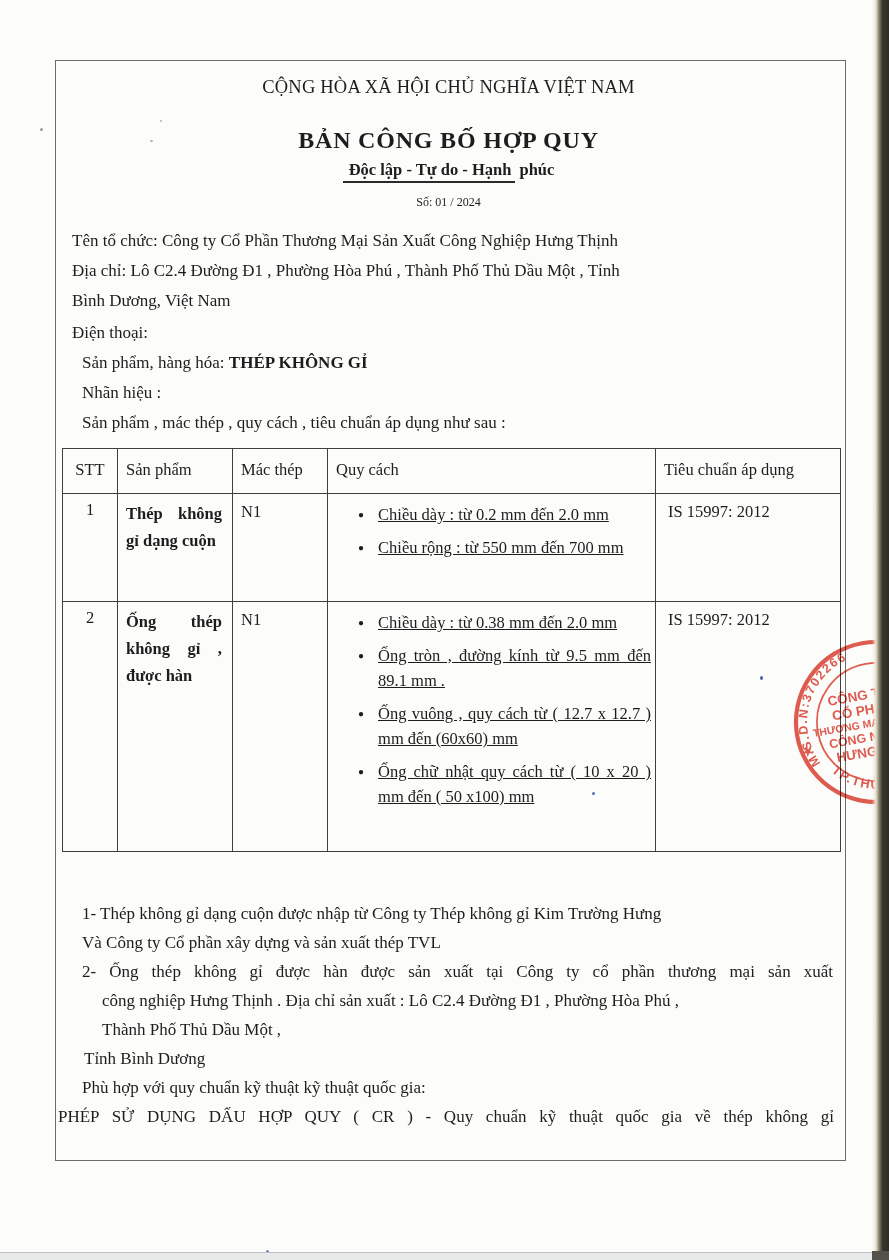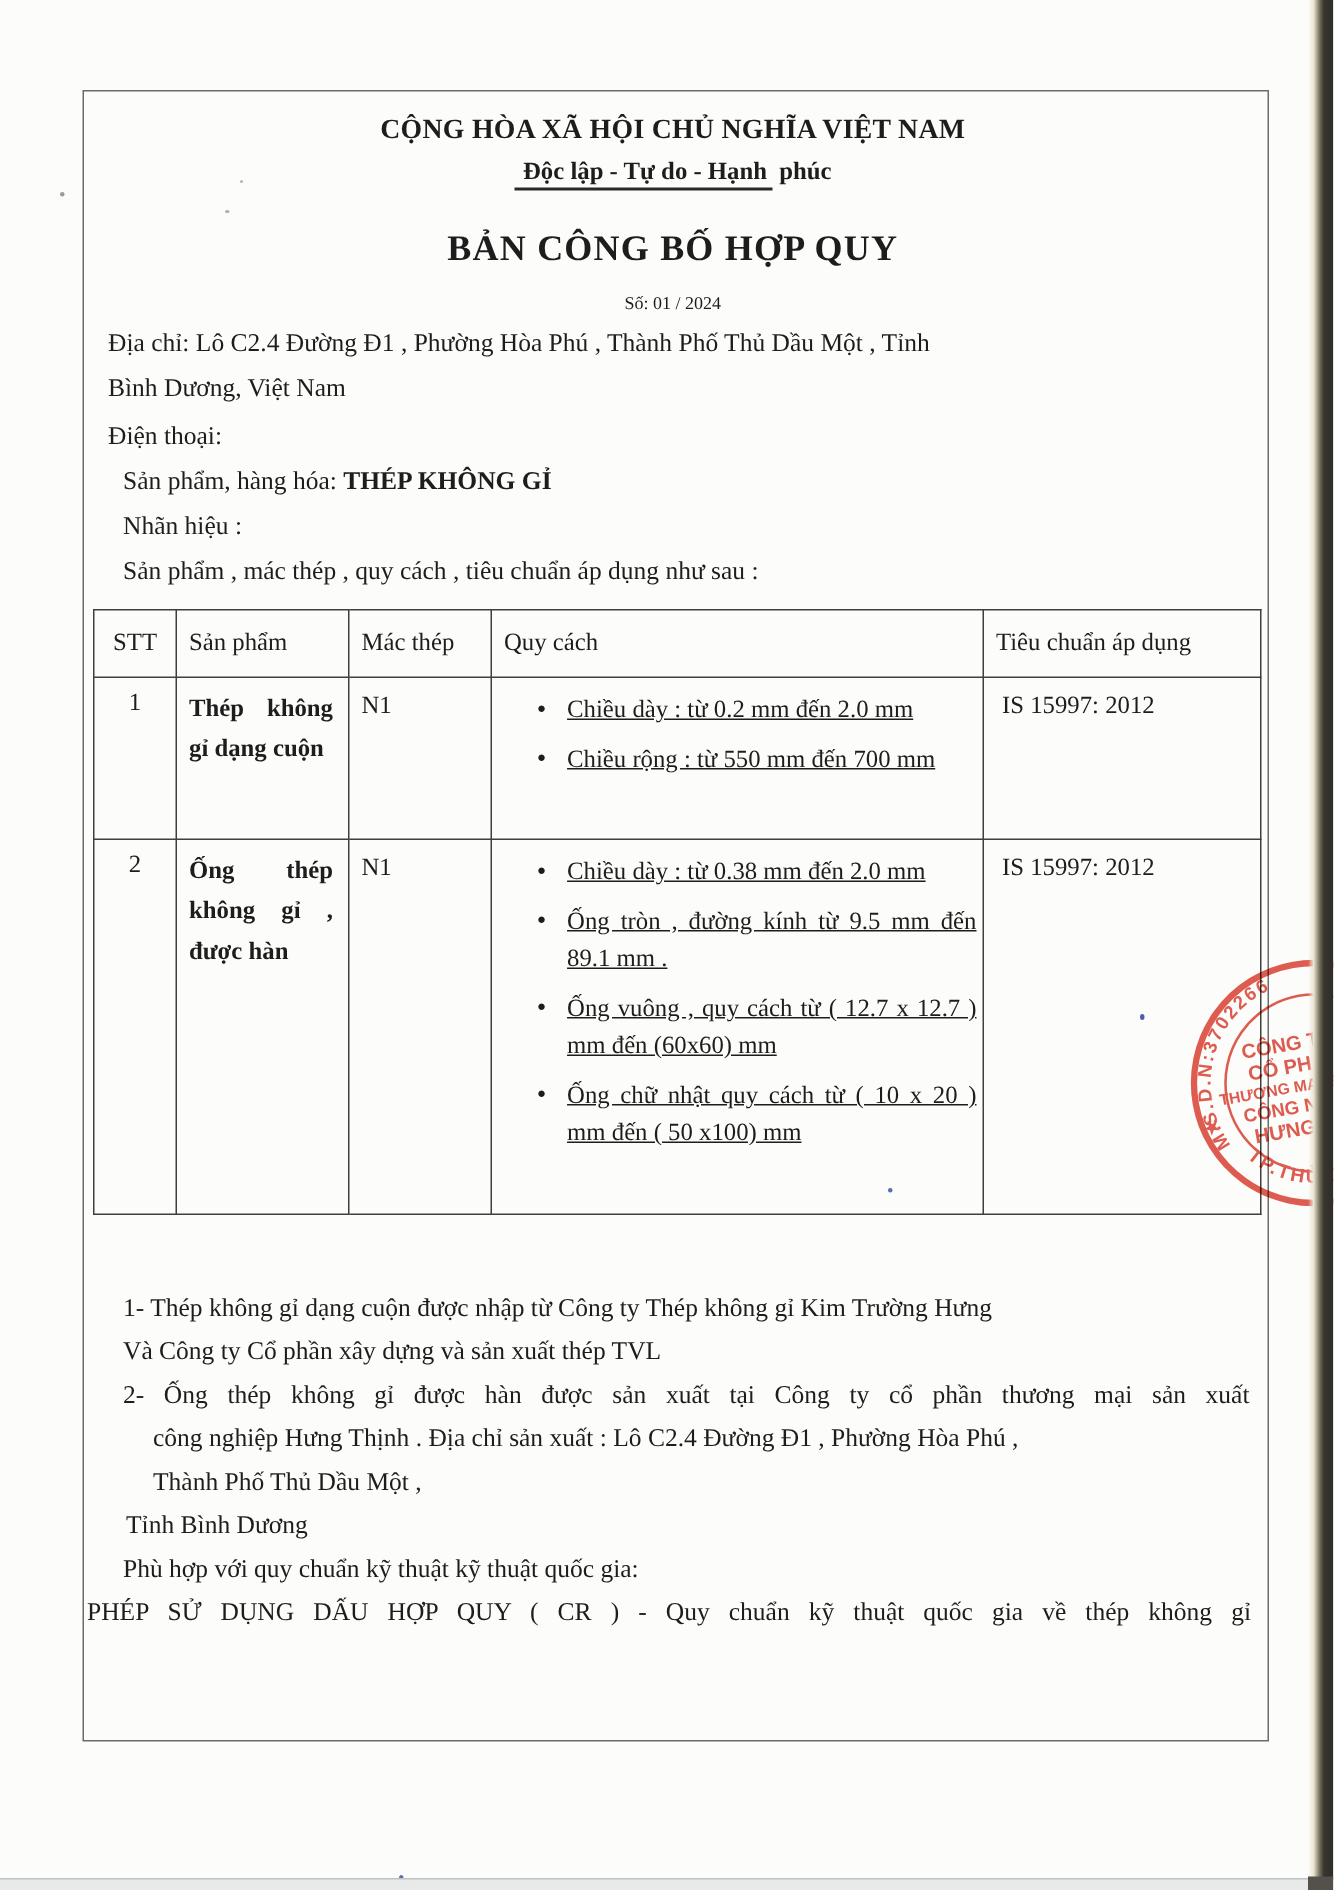--- a/index.html
+++ b/index.html
@@ -9,21 +9,21 @@
     font-family:"Liberation Serif","DejaVu Serif",serif;
     color:#1d1d1d;
   }
   
   .frame {
     position:absolute; left:55px; top:60px; width:791px; height:1101px;
     border:1.5px solid #6b6b6b; box-sizing:border-box;
     padding:14px 10px 0 6px; z-index:1;
   }
   .center { text-align:center; }
-  .h1 { font-size:18.5px; font-weight:bold; letter-spacing:.2px; line-height:24px; }
+  .h1 { font-size:18.5px; font-weight:normal; letter-spacing:.2px; line-height:24px; }
   .motto { font-size:16.5px; font-weight:bold; margin-top:4px; line-height:22px; }
   .motto .ul { border-bottom:2px solid #2a2a2a; padding:0 4px 2px 6px; }
   .title { font-size:24px; font-weight:bold; margin-top:26px; letter-spacing:.8px; line-height:30px; }
   .docno { font-size:12px; margin-top:9px; line-height:24px; }
 
   .body-line { font-size:17px; line-height:30px; margin-left:10px; }
   .mt12 { margin-top:12px; }
   .mt2  { margin-top:2px; }
   .indent { margin-left:20px; }
   .bold { font-weight:bold; }
@@ -87,28 +87,29 @@
 </style>
 </head>
 <body>
 
 <div class="scan">
 
   <div class="frame">
 
     <div class="center h1">CỘNG HÒA XÃ HỘI CHỦ NGHĨA VIỆT NAM</div>
 
+    <div class="center title">BẢN CÔNG BỐ HỢP QUY</div>
+
     <div class="center motto">
       <span class="ul">Độc lập - Tự do - Hạnh</span>
       <span>phúc</span>
     </div>
-
-    <div class="center title">BẢN CÔNG BỐ HỢP QUY</div>
     <div class="center docno">Số: 01 / 2024</div>
 
+    <div class="body-line mt12">Tên tổ chức: Công ty Cổ Phần Thương Mại Sản Xuất Công Nghiệp Hưng Thịnh</div>
     <div class="body-line">Địa chỉ: Lô C2.4 Đường Đ1 , Phường Hòa Phú , Thành Phố Thủ Dầu Một , Tỉnh</div>
     <div class="body-line">Bình Dương, Việt Nam</div>
     <div class="body-line mt2">Điện thoại:</div>
 
     <div class="body-line indent">
       <span>Sản phẩm, hàng hóa:</span>
       <span class="bold">THÉP KHÔNG GỈ</span>
     </div>
     <div class="body-line indent">Nhãn hiệu :</div>
     <div class="body-line indent">Sản phẩm , mác thép , quy cách , tiêu chuẩn áp dụng như sau :</div>

